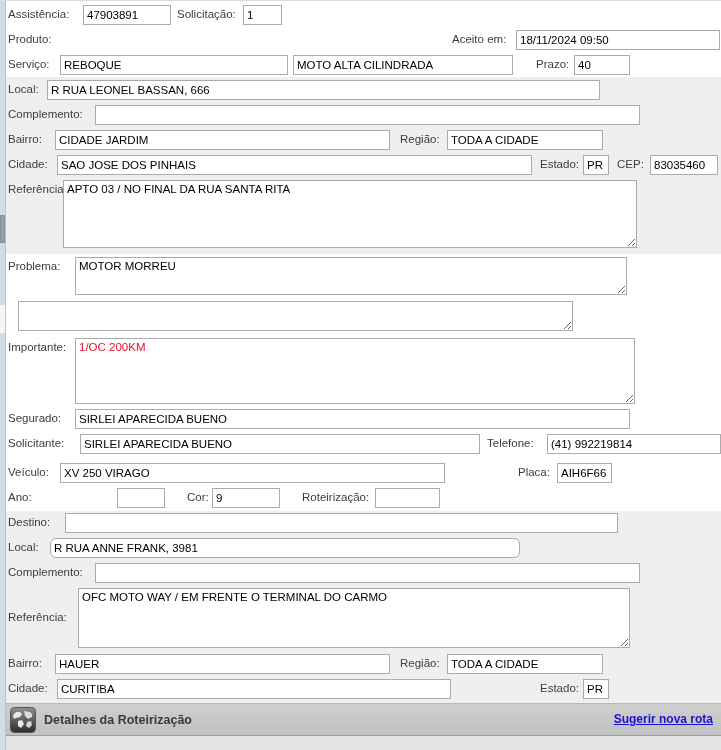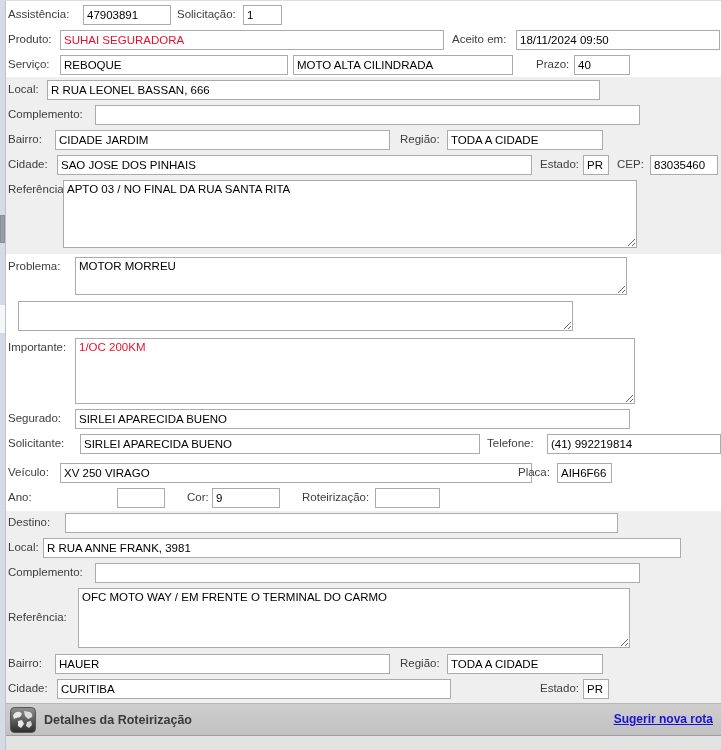--- a/index.html
+++ b/index.html
@@ -52,21 +52,20 @@
 
   <div class="band band1"></div>
   <div class="band band2"></div>
 
   <span class="lbl" style="left:8px; top:7px">Assistência:</span>
   <input class="inp" style="left: 83px; top: 4px; width: 88px;" value="47903891">
   <span class="lbl" style="left:177px; top:7px">Solicitação:</span>
   <input class="inp" style="left: 243px; top: 4px; width: 39px;" value="1">
 
   <span class="lbl" style="left:8px; top:32px">Produto:</span>
-  <input class="inp red" style="left: 60px; top: 29px; width: 384px;" value="SUHAI SEGURADORA">
   <span class="lbl" style="left:452px; top:32px">Aceito em:</span>
   <input class="inp" style="left: 516px; top: 29px; width: 204px;" value="18/11/2024 09:50">
 
   <span class="lbl" style="left:8px; top:57px">Serviço:</span>
   <input class="inp" style="left: 60px; top: 54px; width: 228px;" value="REBOQUE">
   <input class="inp" style="left: 293px; top: 54px; width: 220px;" value="MOTO ALTA CILINDRADA">
   <span class="lbl" style="left:536px; top:57px">Prazo:</span>
   <input class="inp" style="left: 574px; top: 54px; width: 56px;" value="40">
 
   <span class="lbl" style="left:8px; top:82px">Local:</span>
@@ -100,36 +99,36 @@
 
   <span class="lbl" style="left:8px; top:411px">Segurado:</span>
   <input class="inp" style="left: 75px; top: 408px; width: 555px;" value="SIRLEI APARECIDA BUENO">
 
   <span class="lbl" style="left:8px; top:436px">Solicitante:</span>
   <input class="inp" style="left: 80px; top: 433px; width: 400px;" value="SIRLEI APARECIDA BUENO">
   <span class="lbl" style="left:487px; top:436px">Telefone:</span>
   <input class="inp" style="left: 547px; top: 433px; width: 174px;" value="(41) 992219814">
 
   <span class="lbl" style="left:8px; top:465px">Veículo:</span>
-  <input class="inp" style="left: 60px; top: 462px; width: 472px;" value="XV 250 VIRAGO">
+  <input class="inp" style="left: 60px; top: 462px; width: 385px;" value="XV 250 VIRAGO">
   <span class="lbl" style="left:518px; top:465px">Placa:</span>
   <input class="inp" style="left: 557px; top: 462px; width: 55px;" value="AIH6F66">
 
   <span class="lbl" style="left:8px; top:490px">Ano:</span>
   <input class="inp" style="left: 117px; top: 487px; width: 48px;" value="">
   <span class="lbl" style="left:187px; top:490px">Cor:</span>
   <input class="inp" style="left: 212px; top: 487px; width: 68px;" value="9">
   <span class="lbl" style="left:302px; top:490px">Roteirização:</span>
   <input class="inp" style="left: 375px; top: 487px; width: 65px;" value="">
 
   <span class="lbl" style="left:8px; top:515px">Destino:</span>
   <input class="inp" style="left: 65px; top: 512px; width: 553px;" value="">
 
   <span class="lbl" style="left:8px; top:540px">Local:</span>
-  <input class="inp" style="left: 43px; top: 537px; width: 638px;" value="R RUA ANNE FRANK, 3981">
+  <input class="inp" style="left: 50px; top: 537px; width: 470px; border-radius: 6px;" value="R RUA ANNE FRANK, 3981">
 
   <span class="lbl" style="left:8px; top:565px">Complemento:</span>
   <input class="inp" style="left: 95px; top: 562px; width: 545px;" value="">
 
   <span class="lbl" style="left:8px; top:610px">Referência:</span>
   <textarea class="inp" style="left: 78px; top: 587px; width: 552px; height: 60px;">OFC MOTO WAY / EM FRENTE O TERMINAL DO CARMO</textarea>
 
   <span class="lbl" style="left:8px; top:656px">Bairro:</span>
   <input class="inp" style="left: 55px; top: 653px; width: 335px;" value="HAUER">
   <span class="lbl" style="left:400px; top:656px">Região:</span>

